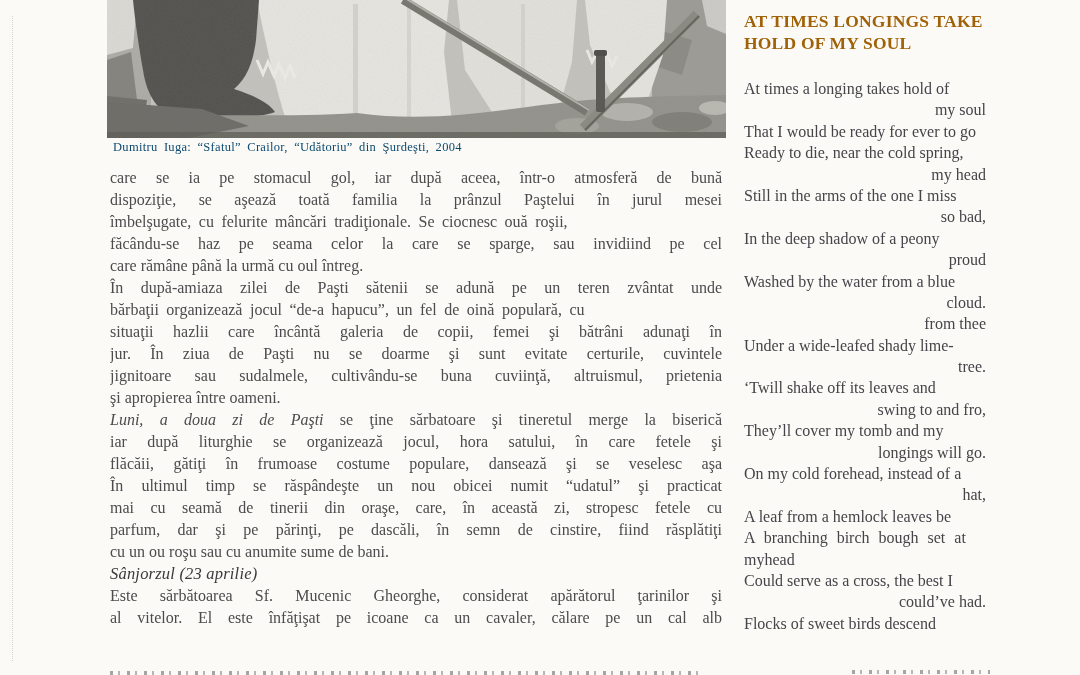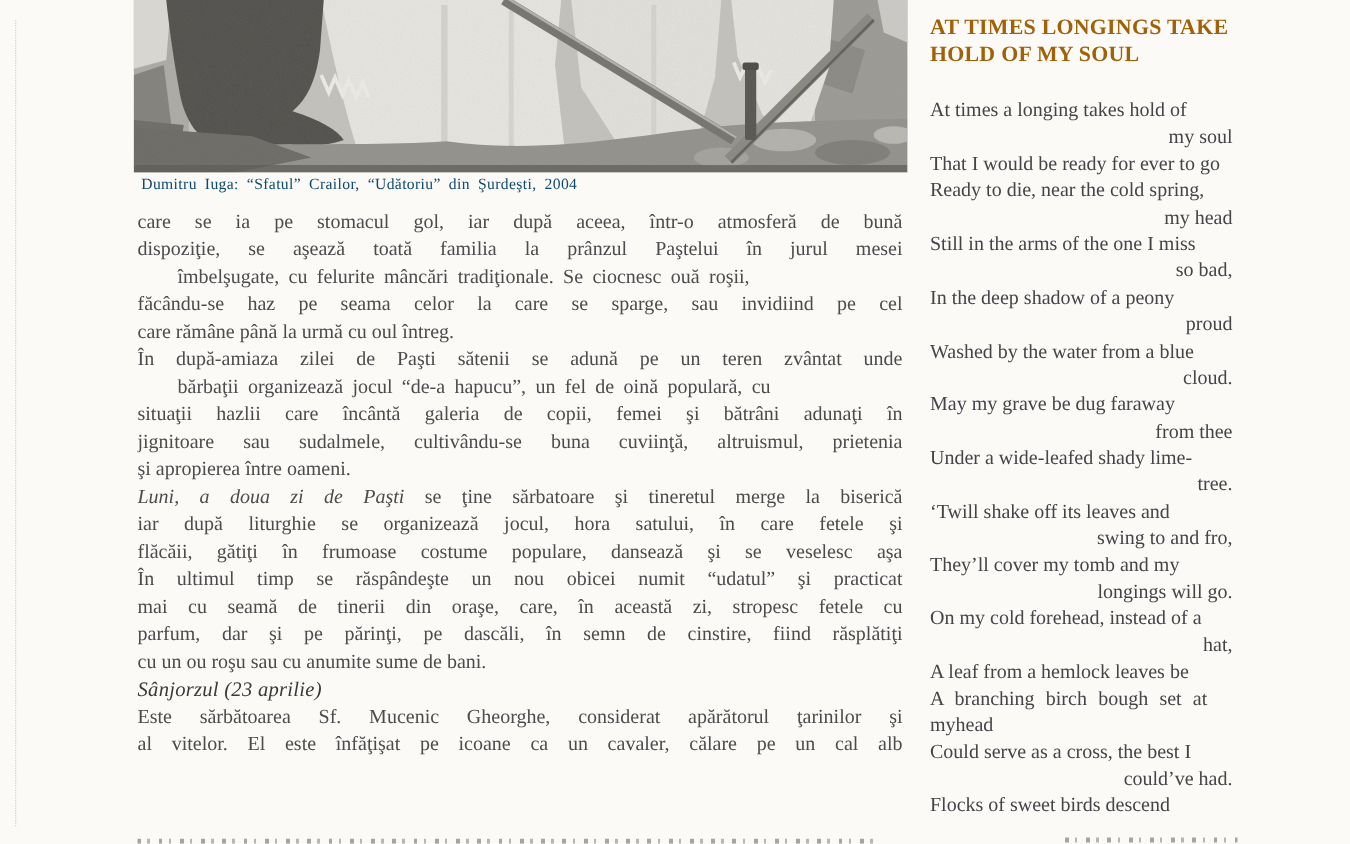--- a/index.html
+++ b/index.html
@@ -12,21 +12,21 @@
   .scan-artifact{position:absolute;left:12px;top:16px;height:645px;width:0;
     border-left:1px dotted #c9c8c4;opacity:.75;}
   .figure{position:absolute;left:107px;top:0;width:619px;height:138px;overflow:hidden;background:#c6c5c0;}
   .figure svg{display:block;width:619px;height:138px;filter:blur(.4px) contrast(.97);}
   .caption{position:absolute;left:113px;top:139px;width:610px;
     font-size:12.5px;line-height:16px;color:#0c4a6e;letter-spacing:.3px;word-spacing:3px;}
   .leftcol{position:absolute;left:110px;top:167px;width:612px;color:#4c4b4d;font-size:16px;}
   .tl{line-height:22px;height:22px;overflow:hidden;}
   .j{text-align:justify;text-align-last:justify;}
   .l{text-align:left;}
-  .lw{text-align:left;word-spacing:3.5px;margin-left:32px;}
+  .lw{text-align:left;word-spacing:3.5px;}
   .heading{height:22px;line-height:22px;font-weight:normal;font-style:italic;
     font-size:16.5px;color:#3a393b;letter-spacing:.2px;}
   .poem{position:absolute;left:744px;top:10px;width:282px;color:#454449;font-size:16px;}
   .poem-title{ text-align:left;font-weight:bold;font-size:17.5px;line-height:22px;
     color:#a16207;letter-spacing:.2px;}
   .poem-block{margin-top:24px;}
   .pl{line-height:21.4px;height:21.4px;overflow:hidden;}
   .pl.L{text-align:left;}
   .pl.R{text-align:right;padding-right:40px;box-sizing:border-box;}
   .pl.S{display:flex;justify-content:flex-start;padding-right:40px;box-sizing:border-box;}
@@ -98,20 +98,21 @@
 <div class="leftcol">
   <div class="tl j">care se ia pe stomacul gol, iar după aceea, într-o atmosferă de bună</div>
   <div class="tl j">dispoziţie, se aşează toată familia la prânzul Paştelui în jurul mesei</div>
   <div class="tl lw">îmbelşugate, cu felurite mâncări tradiţionale. Se ciocnesc ouă roşii,</div>
   <div class="tl j">făcându-se haz pe seama celor la care se sparge, sau invidiind pe cel</div>
   <div class="tl l">care rămâne până la urmă cu oul întreg.</div>
 
   <div class="tl j">În după-amiaza zilei de Paşti sătenii se adună pe un teren zvântat unde</div>
   <div class="tl lw">bărbaţii organizează jocul “de-a hapucu”, un fel de oină populară, cu</div>
   <div class="tl j">situaţii hazlii care încântă galeria de copii, femei şi bătrâni adunaţi în</div>
+  <div class="tl j">jur. În ziua de Paşti nu se doarme şi sunt evitate certurile, cuvintele</div>
   <div class="tl j">jignitoare sau sudalmele, cultivându-se buna cuviinţă, altruismul, prietenia</div>
   <div class="tl l">şi apropierea între oameni.</div>
 
   <div class="tl j"><i>Luni, a doua zi de Paşti</i> <span>se ţine sărbatoare şi tineretul merge la biserică</span></div>
   <div class="tl j">iar după liturghie se organizează jocul, hora satului, în care fetele şi</div>
   <div class="tl j">flăcăii, gătiţi în frumoase costume populare, dansează şi se veselesc aşa</div>
 
   <div class="tl j">În ultimul timp se răspândeşte un nou obicei numit “udatul” şi practicat</div>
   <div class="tl j">mai cu seamă de tinerii din oraşe, care, în această zi, stropesc fetele cu</div>
   <div class="tl j">parfum, dar şi pe părinţi, pe dascăli, în semn de cinstire, fiind răsplătiţi</div>
@@ -133,21 +134,20 @@
     <div class="pl R">my soul</div>
     <div class="pl L">That I would be ready for ever to go</div>
     <div class="pl L">Ready to die, near the cold spring,</div>
     <div class="pl R">my head</div>
     <div class="pl L">Still in the arms of the one I miss</div>
     <div class="pl R">so bad,</div>
     <div class="pl L">In the deep shadow of a peony</div>
     <div class="pl R">proud</div>
     <div class="pl L">Washed by the water from a blue</div>
     <div class="pl R">cloud.</div>
-    <div class="pl L">May my grave be dug faraway</div>
     <div class="pl R">from thee</div>
     <div class="pl L">Under a wide-leafed shady lime-</div>
     <div class="pl R">tree.</div>
     <div class="pl L">‘Twill shake off its leaves and</div>
     <div class="pl R">swing to and fro,</div>
     <div class="pl L">They’ll cover my tomb and my</div>
     <div class="pl R">longings will go.</div>
     <div class="pl L">On my cold forehead, instead of a</div>
     <div class="pl R">hat,</div>
     <div class="pl L">A leaf from a hemlock leaves be</div>

